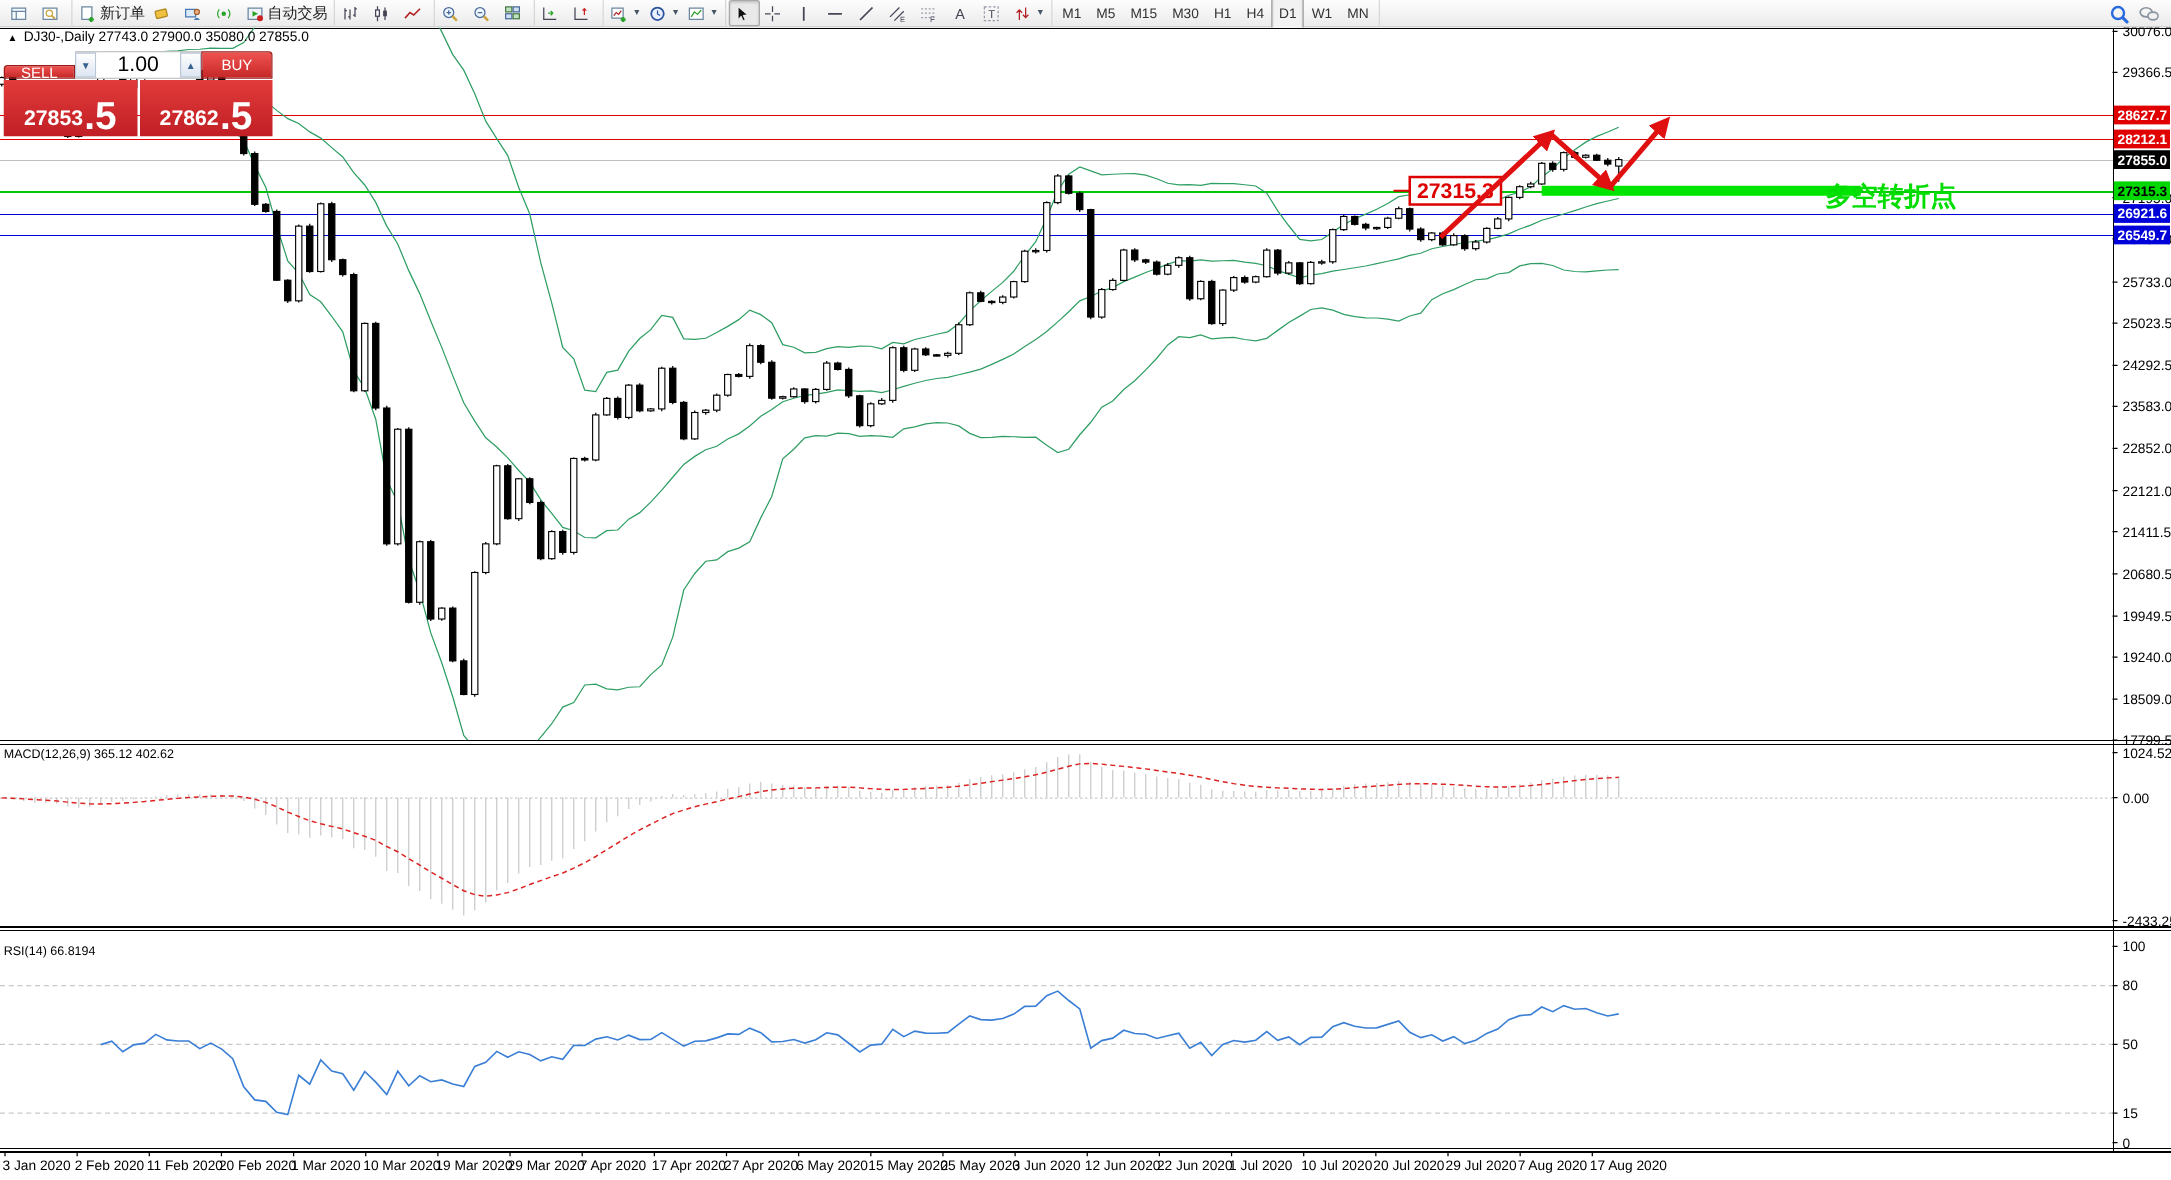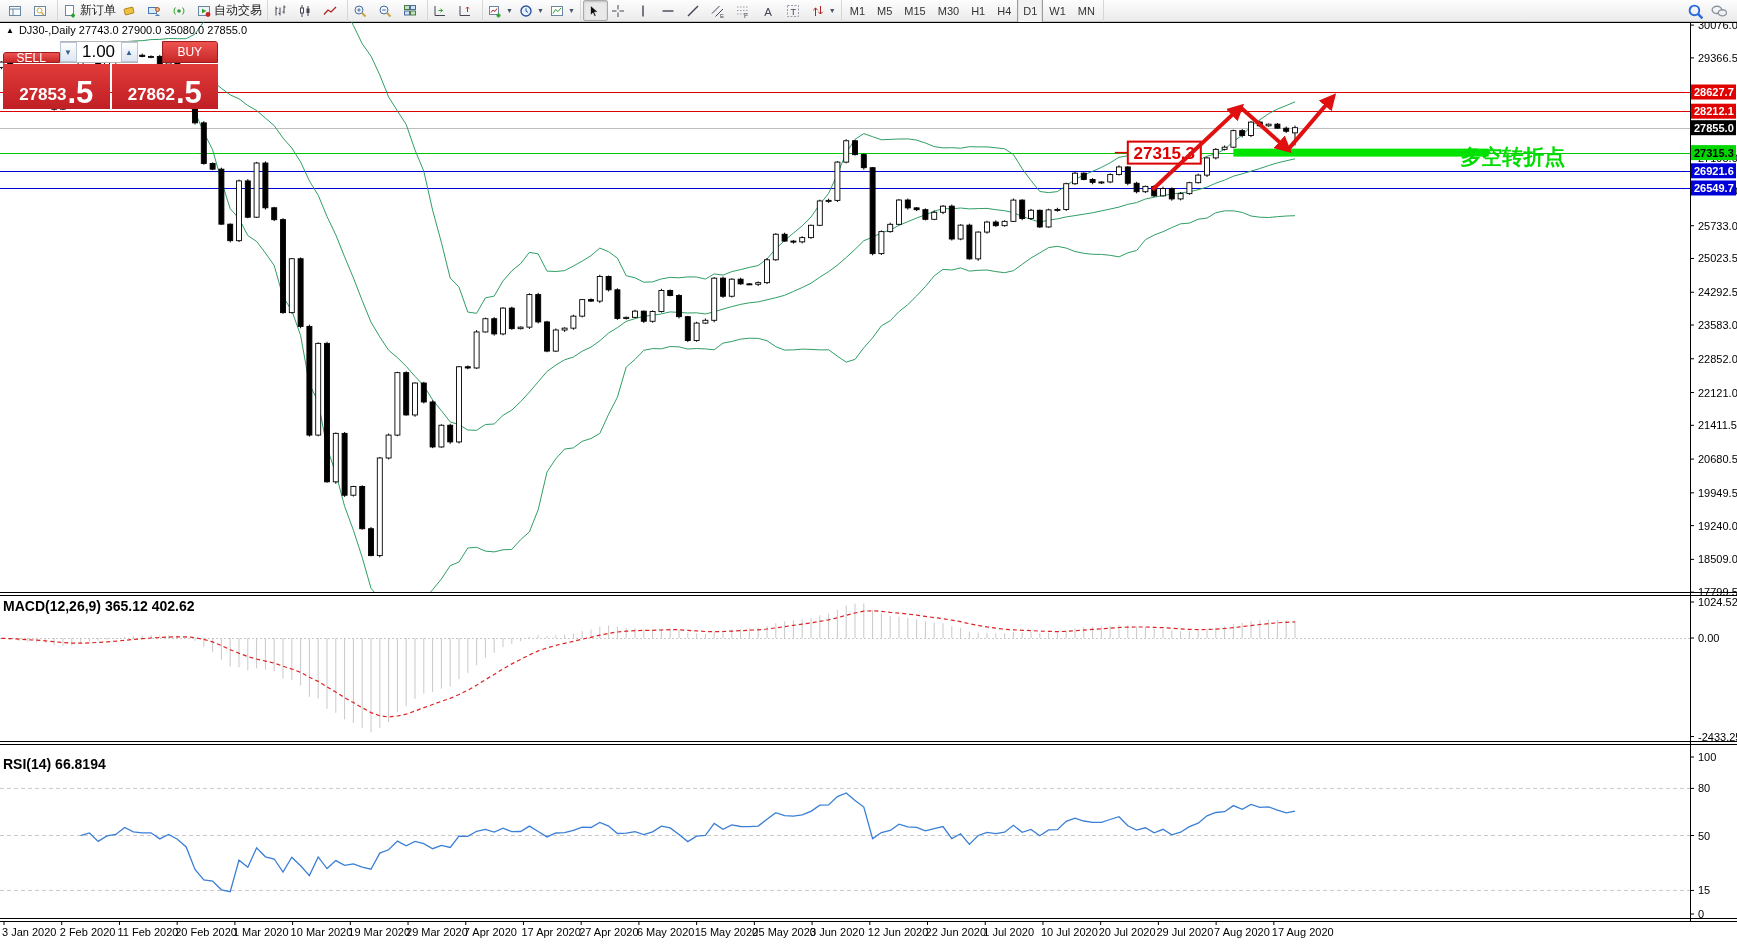--- a/index.html
+++ b/index.html
@@ -17,30 +17,30 @@
   .tf-btn{font-size:11px;color:#333;padding:16px 5px;height:17px;display:flex;align-items:center;border:1px solid transparent;border-radius:2px;}
   .tf-btn.active{background:#f2f2f2;border:1px solid #9a9a9a;box-shadow:inset 0 1px 2px rgba(0,0,0,.2);}
   .tb-right{margin-left:auto;display:flex;gap:8px;padding-right:10px;align-items:center;}
   .tb-right .ic{width:16px;height:16px;}
   .tb-right .ic svg{width:16px;height:16px;display:block;}
   
   .chart-window{position:absolute;top:22px;left:0;width:1737px;height:922px;background:#fff;}
   #cv{position:absolute;left:0;top:0;}
   .symbol-info{position:absolute;left:6px;top:2px;font-size:11px;color:#000;display:flex;align-items:center;gap:5px;z-index:5;}
   .symbol-info .collapse{font-size:8px;color:#000;}
-  .ind-label{position:absolute;left:3px;font-size:14px;color:#000;z-index:4;font-weight:bold;}
+  .ind-label{position:absolute;left:3px;font-size:10px;color:#000;z-index:4;}
   #macd-label{top:576px;}
   #rsi-label{top:734px;}
   
   .trade-panel{position:absolute;left:3px;top:19px;width:215px;z-index:6;font-family:"Liberation Sans","DejaVu Sans",sans-serif;}
   .tp-row{display:flex;height:22px;}
   .tp-sell,.tp-buy{width:57px;background:linear-gradient(#ef5350,#c62828);color:#fff;border:1px solid #9e1c1c;
     font-size:12px;display:flex;align-items:center;justify-content:center;box-sizing:border-box;}
   .tp-sell{border-radius:3px 0 0 0;margin-top:11px;}
-  .tp-buy{border-radius:0 3px 0 0;margin-left:24px;}
+  .tp-buy{border-radius:0 3px 0 0;}
   .tp-vol{flex:1;display:flex;background:#fff;border-top:1px solid #b5b5b5;border-bottom:1px solid #b5b5b5;align-items:stretch;}
   .tp-step{width:17px;display:flex;align-items:center;justify-content:center;font-size:8px;color:#35618e;
     background:linear-gradient(#fefefe,#dde6f2);border:1px solid #b9c6d8;box-sizing:border-box;}
   .tp-vol input{flex:1;width:40px;border:none;outline:none;text-align:center;font-size:17px;color:#000;}
   .tp-prices{display:flex;gap:2px;margin-top:1px;}
   .tp-price{flex:1;background:linear-gradient(#e23b3a,#c01f25);height:41px;display:flex;align-items:flex-end;
     justify-content:center;color:#fff;font-weight:bold;padding-bottom:4px;}
   .tp-price .whole{font-size:17px;line-height:1.1;}
   .tp-price .frac{font-size:31px;line-height:.78;margin-left:1px;}
 </style>

